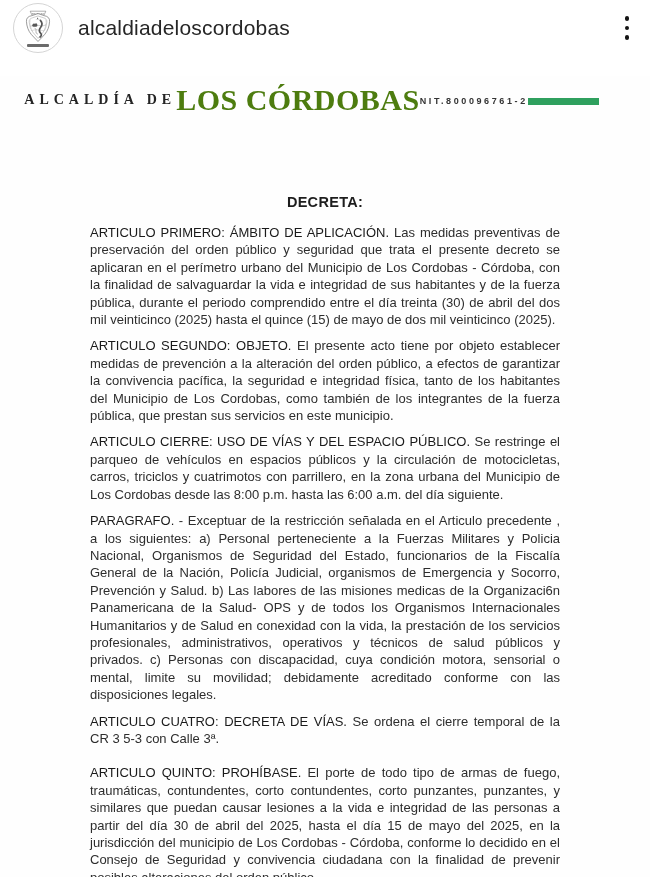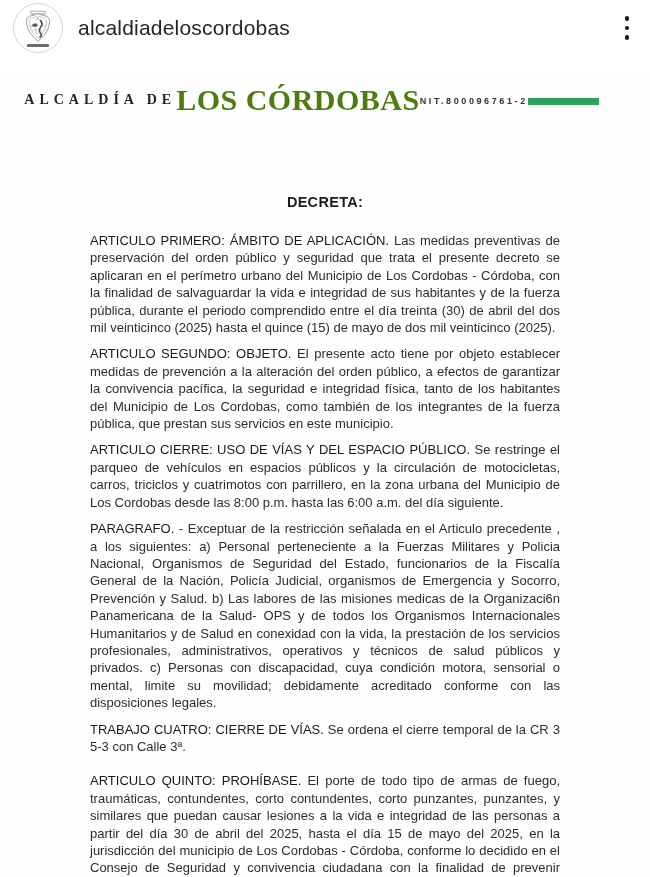--- a/index.html
+++ b/index.html
@@ -54,21 +54,21 @@
   }
   .nit { font-size:9px; font-weight:700; letter-spacing:2.6px; color:#333; margin-top:1px; white-space:nowrap; }
   .bars { display:flex; justify-content:space-between; width:206px; margin-top:3px; }
   .bar { height:7px; width:71px; }
   .bar.green { background:#2fa05e; }
   .bar.blue  { background:#303e8c; }
 
   .decreta {
     text-align:center; font-weight:700; font-size:14.5px;
     color:#1d1d1d; letter-spacing:.3px;
-    margin-top:26px; margin-bottom:22px;
+    margin-top:26px; margin-bottom:14px;
   }
 
   .article {
     font-size:13px; line-height:17.4px; color:#2d2d2d;
     text-align:justify; margin:0 0 9px 0;
   }
   .article .lead { font-weight:400; color:#1a1a1a; }
   .article.gap-before { margin-top:17px; }
 </style>
 </head>
@@ -145,20 +145,20 @@
 
   <p class="article">
     <span class="lead">ARTICULO CIERRE: USO DE VÍAS Y DEL ESPACIO PÚBLICO.</span><span> Se restringe el parqueo de vehículos en espacios públicos y la circulación de motocicletas, carros, triciclos y cuatrimotos con parrillero, en la zona urbana del Municipio de Los Cordobas desde las 8:00 p.m. hasta las 6:00 a.m. del día siguiente.</span>
   </p>
 
   <p class="article">
     <span class="lead">PARAGRAFO.</span><span> - Exceptuar de la restricción señalada en el Articulo precedente , a los siguientes: a) Personal perteneciente a la Fuerzas Militares y Policia Nacional, Organismos de Seguridad del Estado, funcionarios de la Fiscalía General de la Nación, Policía Judicial, organismos de Emergencia y Socorro, Prevención y Salud. b) Las labores de las misiones medicas de la Organizaci6n Panamericana de la Salud- OPS y de todos los Organismos Internacionales Humanitarios y de Salud en conexidad con la vida, la prestación de los servicios profesionales, administrativos, operativos y técnicos de salud públicos y privados. c) Personas con discapacidad, cuya condición motora, sensorial o mental, limite su movilidad; debidamente acreditado conforme con las disposiciones legales.</span>
   </p>
 
   <p class="article">
-    <span class="lead">TRABAJO CUATRO: CIERRE DE VÍAS.</span><span>  Se ordena el cierre temporal de la CR 3 5-3 con Calle 3ª.</span>
+    <span class="lead">ARTICULO CUATRO: DECRETA DE VÍAS.</span><span>  Se ordena el cierre temporal de la CR 3 5-3 con Calle 3ª.</span>
   </p>
 
   <p class="article gap-before">
     <span class="lead">ARTICULO QUINTO: PROHÍBASE.</span><span> El porte de todo tipo de armas de fuego, traumáticas, contundentes, corto contundentes, corto punzantes, punzantes, y similares que puedan causar lesiones a la vida e integridad de las personas a partir del día 30 de abril del 2025, hasta el día 15 de mayo del 2025, en la jurisdicción del municipio de Los Cordobas - Córdoba, conforme lo decidido en el Consejo de Seguridad y convivencia ciudadana con la finalidad de prevenir posibles alteraciones del orden público.</span>
   </p>
 
 </figure>
 
 </body></html>

